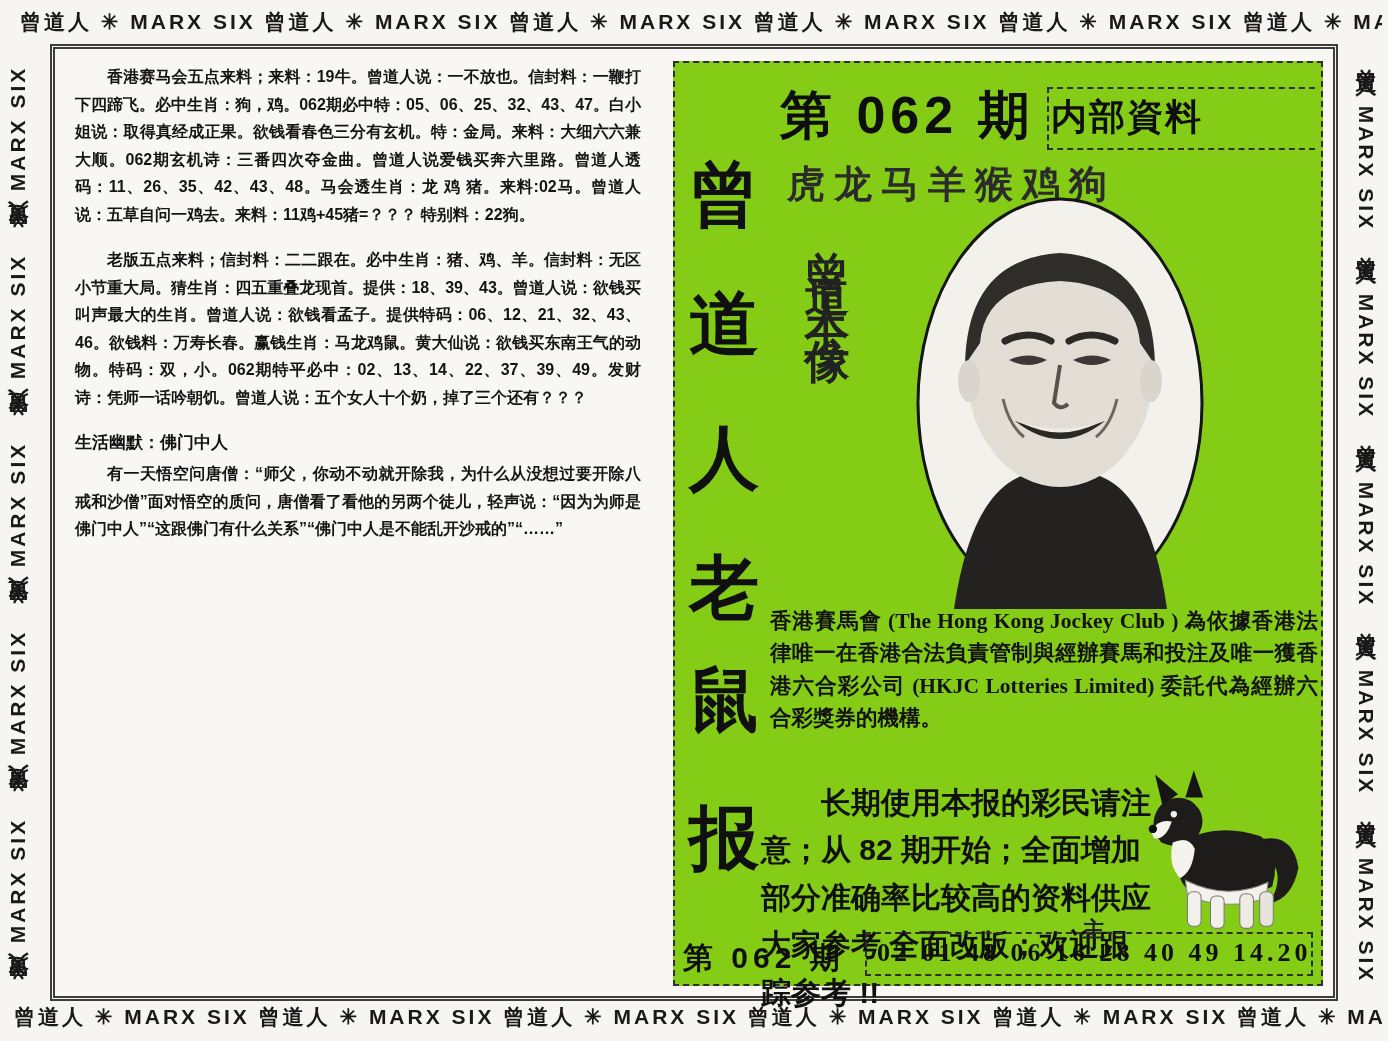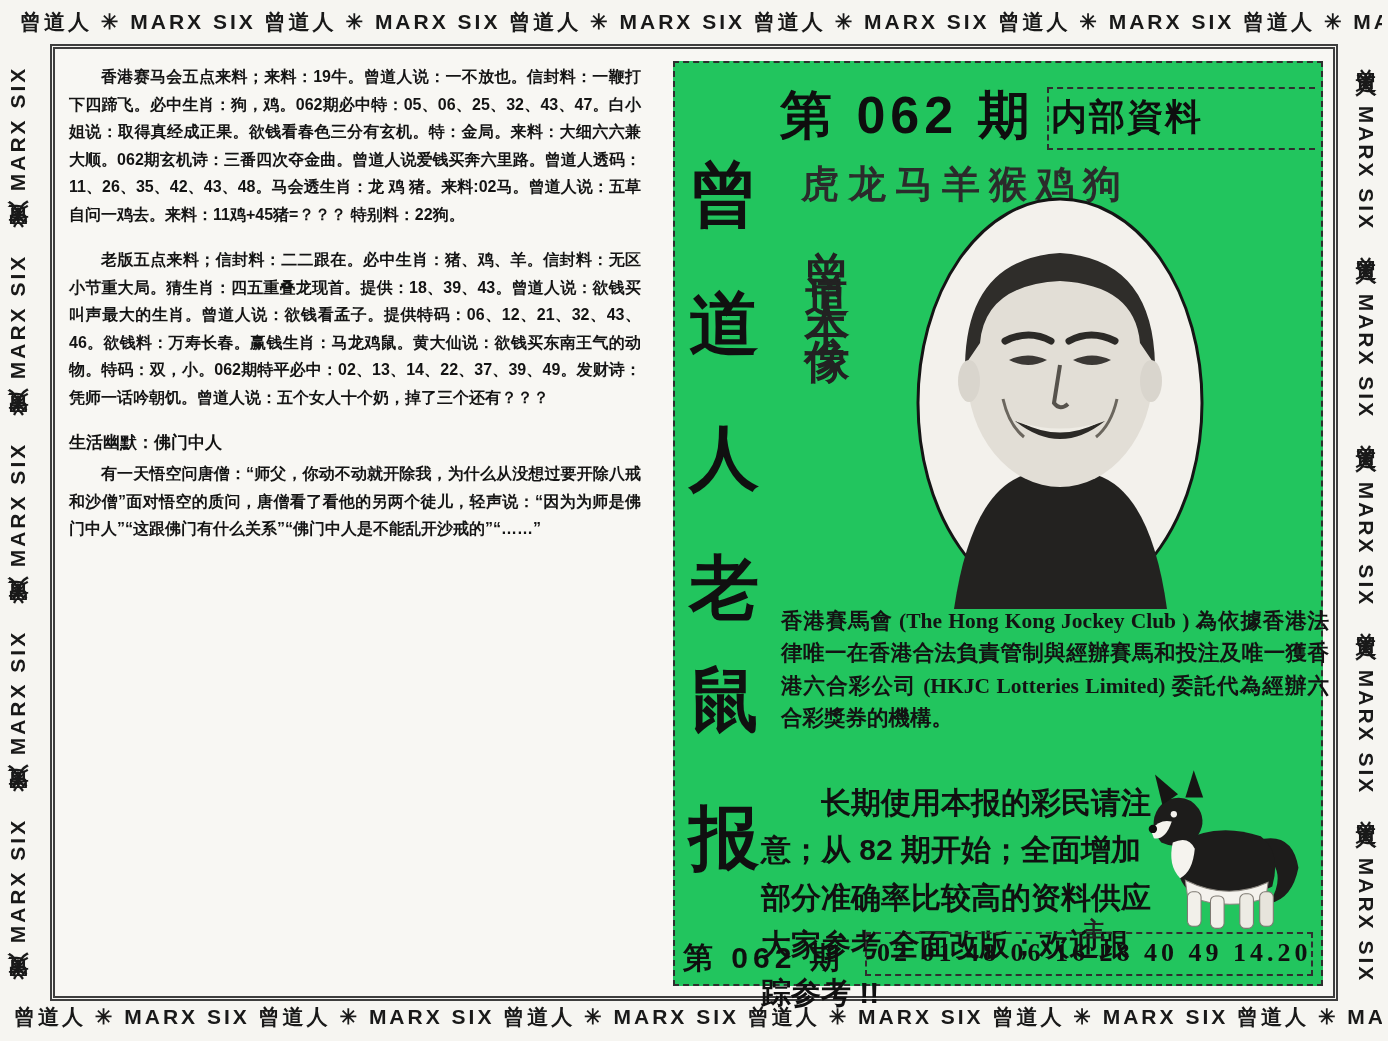--- a/index.html
+++ b/index.html
@@ -27,51 +27,51 @@
   .frame{
     position:absolute;left:50px;top:44px;right:50px;bottom:40px;
     border:5px double #3e3e3e;
     background:#f8f7f3;
     display:flex;
   }
 
   
   .left-col{
     width:612px;box-sizing:border-box;
-    padding:14px 26px 0 14px;
+    padding:14px 26px 0 20px;
     overflow:hidden;
   }
   .tip{
     margin:0 0 18px 0;
     font-size:16px;font-weight:700;line-height:1.72;
     text-align:justify;text-indent:2em;color:#141414;
   }
   .humor-title{
     margin:20px 0 6px 0;font-size:17px;font-weight:800;color:#111;
   }
   .tip.humor{margin-bottom:0;}
 
   
   .right-panel{
     position:relative;flex:1;margin:12px 10px 10px 6px;
-    border:2px dashed #2f2f2f;background:#22c55e;
+    border:2px dashed #2f2f2f;background:#84cc16;
   }
   .issue-big{
     position:absolute;left:105px;top:18px;
     font-size:52px;font-weight:900;letter-spacing:5px;color:#0e0e0e;
   }
   .label-box{
     position:absolute;left:352px;top:24px;right:6px;
     border:2px dashed #2f2f2f;border-right:none;
     padding:4px 6px 6px 2px;
     font-size:36px;font-weight:800;letter-spacing:2px;color:#0e0e0e;
     white-space:nowrap;overflow:hidden;margin-left:20px;
   }
   .zodiac{
-    position:absolute;left:126px;top:96px;
+    position:absolute;left:112px;top:96px;
     font-size:38px;font-weight:600;letter-spacing:9px;color:#2b2b2b;
   }
   .big-chars span{
     position:absolute;left:14px;
     font-size:70px;font-weight:800;line-height:1;color:#101010;
   }
   .big-chars span:nth-child(1){top:96px;}
   .big-chars span:nth-child(2){top:226px;}
   .big-chars span:nth-child(3){top:360px;}
   .big-chars span:nth-child(4){top:490px;}
@@ -80,21 +80,21 @@
   .statue-label{
     position:absolute;left:122px;top:152px;height:430px;
     writing-mode:vertical-rl;
     font-size:45px;font-weight:600;letter-spacing:22px;color:#222;
   }
   .portrait{
     position:absolute;left:234px;top:130px;width:302px;height:420px;
   }
   .portrait svg{width:100%;height:100%;display:block;}
   .hkjc{
-    position:absolute;left:106px;top:542px;width:548px;margin:0;
+    position:absolute;left:95px;top:542px;width:548px;margin:0;
     font-family:"Liberation Serif",serif;
     font-size:21.5px;font-weight:700;line-height:1.5;
     text-align:justify;color:#131313;
   }
   .notice{
     position:absolute;left:86px;top:716px;width:392px;margin:0;
     font-size:30px;font-weight:800;line-height:1.58;
     text-indent:2em;color:#101010;
   }
   .dog{

